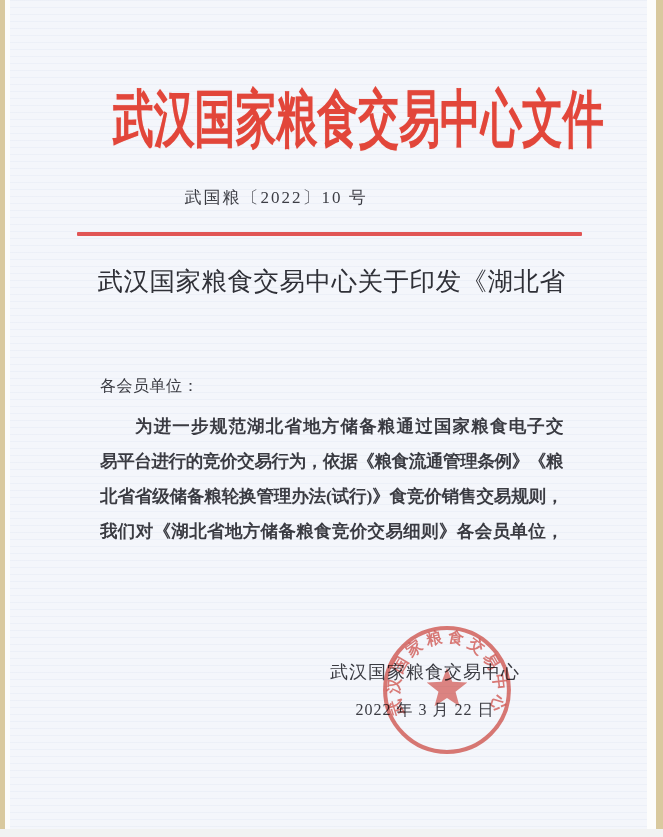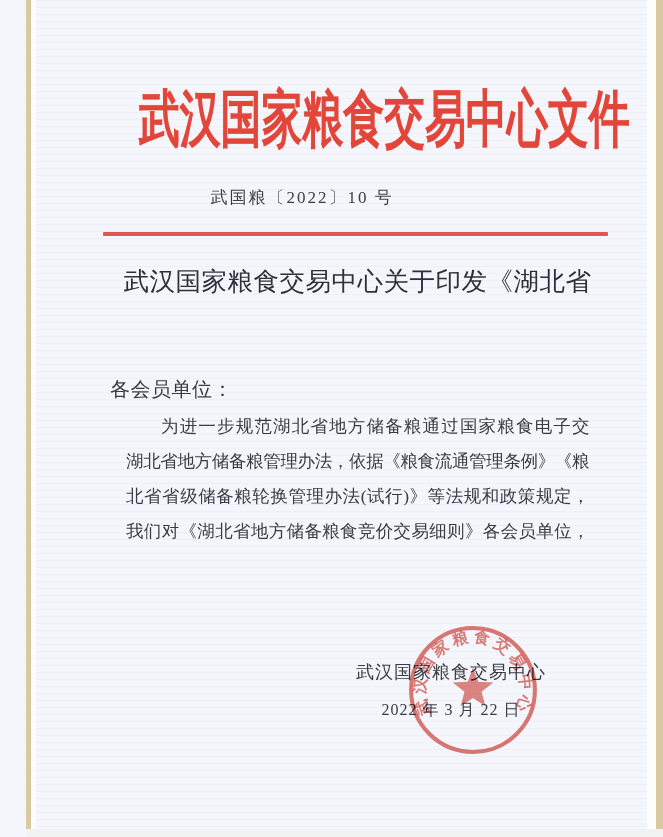--- a/index.html
+++ b/index.html
@@ -9,21 +9,20 @@
     font-family:"Liberation Serif","DejaVu Serif",serif;
   }
   
   .page{
     position:absolute;inset:0;
     background:
       repeating-linear-gradient(180deg,
         rgba(219,226,240,.30) 0px, rgba(219,226,240,.30) 1px,
         rgba(255,255,255,0) 1px, rgba(255,255,255,0) 7px),
       #f4f6fb;
-    margin-left: 26px;
   }
   .edge-left{position:absolute;left:0;top:0;width:5px;height:837px;background:#d9c99e;}
   .edge-left-white{position:absolute;left:5px;top:0;width:5px;height:837px;background:#fcfcfb;}
   .edge-right-white{position:absolute;right:7px;top:0;width:9px;height:837px;background:#fdfdfc;}
   .edge-right{position:absolute;right:0;top:0;width:7px;height:837px;background:#d9c99e;}
   .edge-bottom{position:absolute;left:0;bottom:0;width:663px;height:8px;background:#f1f2f2;}
 
   .letterhead{
     position:absolute;left:0;top:80px;width:663px;height:78px;
     text-align:center;white-space:nowrap;
@@ -39,29 +38,29 @@
   .red-rule{
     position:absolute;left:77px;top:232px;width:505px;height:4px;
     background:#e15555;border-radius:1px;
   }
   .notice-title{
     position:absolute;left:60px;top:263px;width:543px;
     text-align:center;font-weight:normal;color:#2f3037;
     font-size:25.5px;line-height:37px;letter-spacing:.5px;
   }
   .salutation{
-    position:absolute;left:84px;top:376px;
-    font-size:20px;letter-spacing:.5px;color:#3a3b42;
+    position:absolute;left:100px;top:376px;
+    font-size:16px;letter-spacing:.5px;color:#3a3b42;
   }
   .body-block{
     position:absolute;left:100px;top:409px;width:463px;
     color:#3a3b42;font-size:17.5px;letter-spacing:-0.5px;
   }
   .body-line{height:35px;line-height:35px;white-space:nowrap;}
-  .body-line.just{text-align:justify;text-align-last:justify;white-space:normal;overflow:hidden;}
+  .body-line.just{text-align:justify;text-align-last:justify;white-space:normal;overflow:hidden;font-weight:bold;}
   .body-line.indent{padding-left:35px;}
   .signature-block{
     position:absolute;left:300px;top:660px;width:250px;
     text-align:center;color:#3a3b42;
   }
   .signature-name{font-size:18px;letter-spacing:1px;line-height:24px;}
   .signature-date{font-size:16px;letter-spacing:1px;line-height:24px;margin-top:14px;}
   .seal{
     position:absolute;left:379px;top:622px;width:136px;height:136px;
     mix-blend-mode:multiply;opacity:.88;
@@ -80,22 +79,22 @@
   <div class="red-rule"></div>
 
   <div class="notice-title">
     <div>武汉国家粮食交易中心关于印发《湖北省</div>
   </div>
 
   <div class="salutation">各会员单位：</div>
 
   <div class="body-block">
     <div class="body-line just indent">为进一步规范湖北省地方储备粮通过国家粮食电子交</div>
-    <div class="body-line just">湖北省地方储备粮管理办法，依据《粮食流通管理条例》《粮</div>
-    <div class="body-line just">北省省级储备粮轮换管理办法(试行)》等法规和政策规定，</div>
+    <div class="body-line just">易平台进行的竞价交易行为，依据《粮食流通管理条例》《粮</div>
+    <div class="body-line just">北省省级储备粮轮换管理办法(试行)》食竞价销售交易规则，</div>
     <div class="body-line just">我们对《湖北省地方储备粮食竞价交易细则》各会员单位，</div>
   </div>
 
   <div class="signature-block">
     <div class="signature-name">武汉国家粮食交易中心</div>
     <div class="signature-date">2022 年 3 月 22 日</div>
   </div>
 
   <div class="seal">
     <svg viewBox="0 0 134 134" xmlns="http://www.w3.org/2000/svg">

